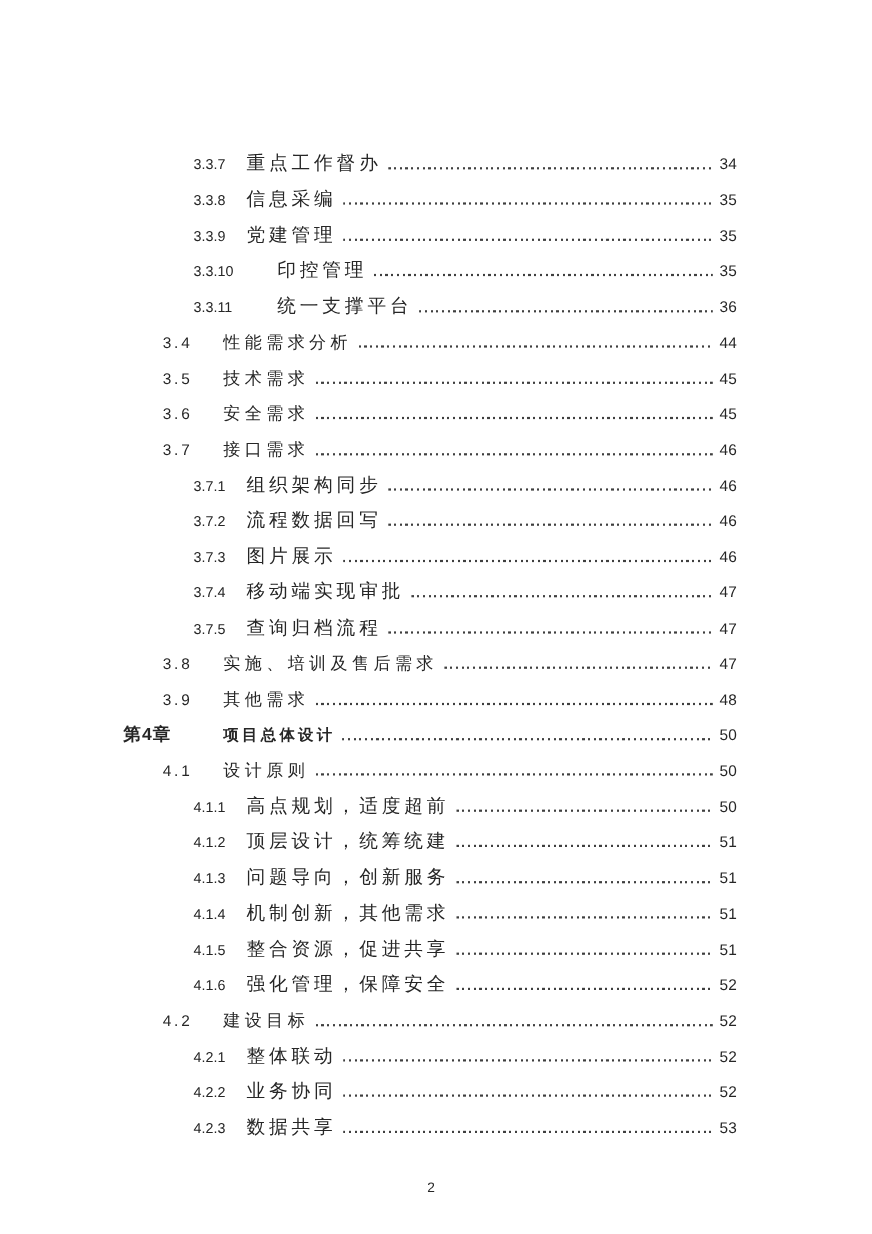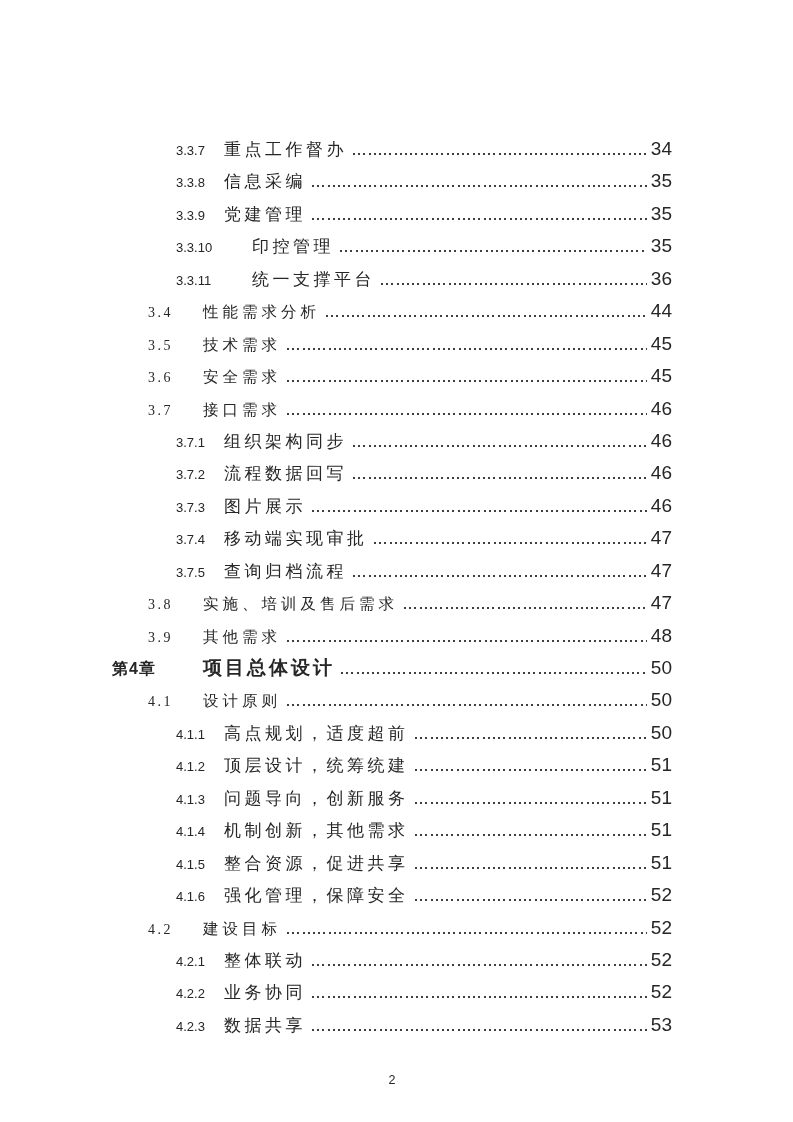--- a/index.html
+++ b/index.html
@@ -43,30 +43,30 @@
   
   .lvl1 .num {
     width: 91px;
     font-family: Liberation Sans, sans-serif;
     font-size: 16px;
     font-weight: bold;
     letter-spacing: 1px;
   }
   .lvl1 .title {
     font-family: "Liberation Sans", sans-serif;
-    font-size: 19px;
+    font-size: 14px;
     font-weight: bold;
     letter-spacing: 3px;
   }
 
   
   .lvl2 { padding-left: 36px; }
   .lvl2 .num {
     width: 55px;
-    font-family: Liberation Serif, serif;
+    font-family: Liberation Sans, sans-serif;
     font-size: 14px;
     letter-spacing: 2.5px;
   }
   .lvl2 .title {
     font-family: "Liberation Serif", serif;
     font-size: 15.5px;
     font-style: oblique 6deg;
     letter-spacing: 4px;
   }
 
@@ -85,23 +85,23 @@
   }
 
   .leader {
     flex: 1 1 auto;
     height: 2px;
     margin: 0 4px 0 6px;
     background: repeating-linear-gradient(to right, var(--leader) 0 2px, transparent 2px 5.2px);
   }
   .pg {
     min-width: 20px;
-    text-align: left;
-    font-family: "Liberation Sans", sans-serif;
-    font-size: 19px;
+    text-align: center;
+    font-family: "Liberation Sans", sans-serif;
+    font-size: 14px;
   }
 
   .footer {
     position: absolute;
     top: 1036px;
     left: 112px;
     width: 560px;
     text-align: center;
     font-family: "Liberation Sans", sans-serif;
     font-size: 12.5px;

